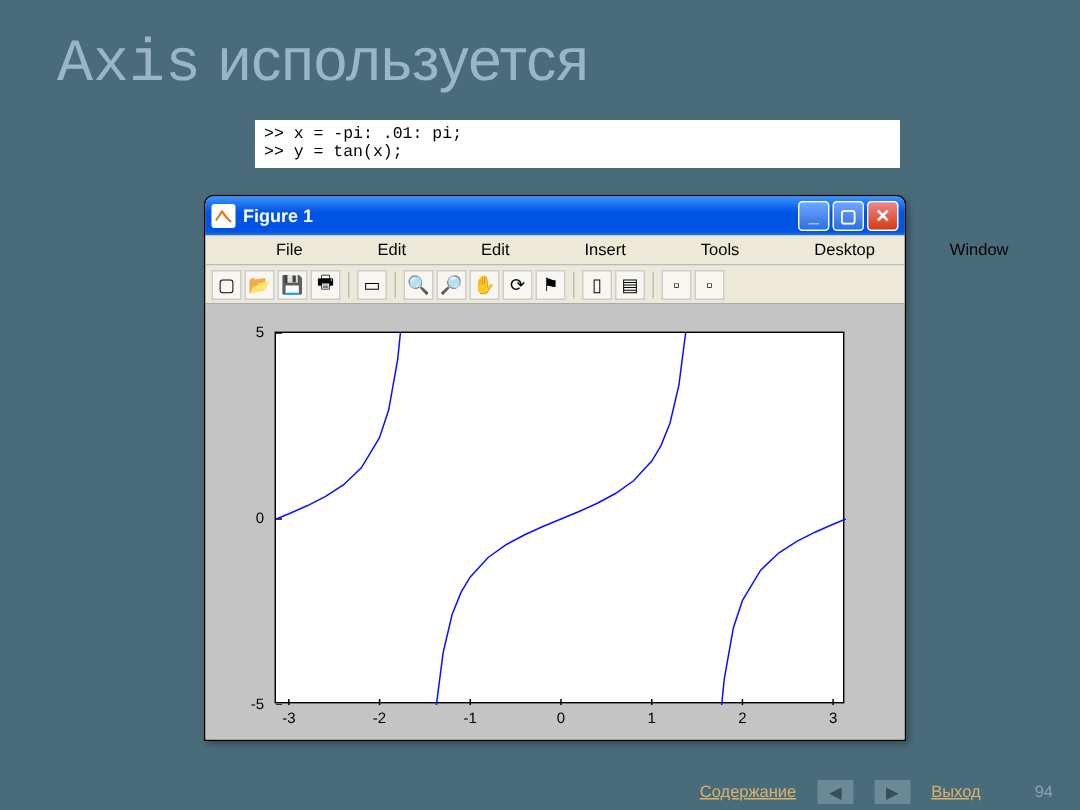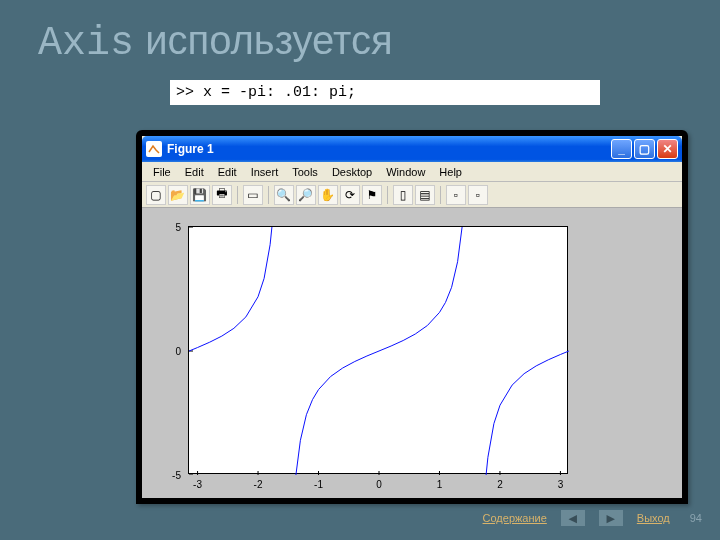--- a/index.html
+++ b/index.html
@@ -20,32 +20,32 @@
     color: #9ab6c4;
   }
   .slide-title .mono { font-family: "Courier New", monospace; }
 
   .code-area {
     position: absolute;
     top: 80px; left: 170px;
     width: 430px;
     background: #fff;
     font-family: "Courier New", monospace;
-    font-size: 15px;
+    font-size: 11px;
     color: #000;
     padding: 4px 6px;
   }
   .code-area .line { white-space: pre; }
 
   .figwin {
     position: absolute;
     top: 130px; left: 136px;
-    width: 552px;
+    width: 468px;
     background: #ece9d8;
-    border: 6px solid #000000;
+    border: 1px solid #000000;
     border-radius: 6px 6px 0 0;
     box-shadow: 2px 2px 4px rgba(0,0,0,.3);
   }
   .titlebar {
     height: 26px;
     background: linear-gradient(#3a95ff,#0054e3 40%,#0054e3 90%,#2a7be0);
     border-radius: 5px 5px 0 0;
     display: flex; align-items: center;
     padding: 0 4px;
     color: #fff; font-size: 12px; font-weight: bold;
@@ -65,21 +65,21 @@
   }
   .winbtn.min, .winbtn.max { background: linear-gradient(#6fa6ff,#2d6fe0); }
   .winbtn.close { background: linear-gradient(#f08585,#d83a12); }
 
   .menubar {
     height: 20px; background: #ece9d8;
     display: flex; align-items: center;
     font-size: 11px; padding: 0 4px;
     border-bottom: 1px solid #bbb;
   }
-  .menubar span { padding: 2px 7px; }
+  .menubar span { padding: 2px 7px; margin-left: 36px; }
 
   .toolbar {
     height: 26px; background: #ece9d8;
     display: flex; align-items: center;
     padding: 0 4px; gap: 2px;
     border-bottom: 1px solid #aaa;
   }
   .tbtn {
     width: 20px; height: 20px;
     border: 1px solid #ccc;
@@ -98,34 +98,35 @@
   .plot-box {
     position: relative;
     width: 380px; height: 248px;
     background: #fff;
     border: 1px solid #000;
   }
   .plot-box svg { position: absolute; top: 0; left: 0; }
   .ytick { position: absolute; right: 386px; font-size: 10px; color: #000; transform: translateY(-50%); }
   .xtick { position: absolute; top: 252px; font-size: 10px; color: #000; transform: translateX(-50%); }
 
-  .footer { position: absolute; bottom: 14px; left: 0; right: 18px; display: flex; align-items: center; justify-content: flex-end; gap: 14px; font-size: 11px; }
+  .footer { position: absolute; bottom: 4px; left: 0; right: 18px; display: flex; align-items: center; justify-content: flex-end; gap: 14px; font-size: 11px; }
   .footer .link { color: #d9b36a; text-decoration: underline; cursor: pointer; max-width: 72px; line-height: 1; }
   .nav-arrow { width: 24px; height: 16px; background: #6b8a97; display: inline-flex; align-items: center; justify-content: center; color: #384e58; font-size: 11px; }
-  .page-num { color: #8aa3af; font-size: 11px; margin-left: 6px; }
+  .page-num { color: #8aa3af; font-size: 11px; margin-left: 22px; }
 </style>
 </head>
 <body>
 
 <div class="slide-title">
   <span class="mono">Axis</span><span> используется</span>
 </div>
 
 <div class="code-area">
   <div class="line">&gt;&gt; x = -pi: .01: pi;</div>
+  <div class="line">&gt;&gt; y = tan(x);</div>
 </div>
 
 <div class="figwin">
   <div class="titlebar">
     <span class="app-icon">
       <svg viewBox="0 0 12 12">
           <path d="M1 9 L5 3 L8 7 L11 10" stroke="#e07b1a" stroke-width="1.5" fill="none"></path>
         </svg>
     </span>
     <span class="title-text">Figure 1</span>

